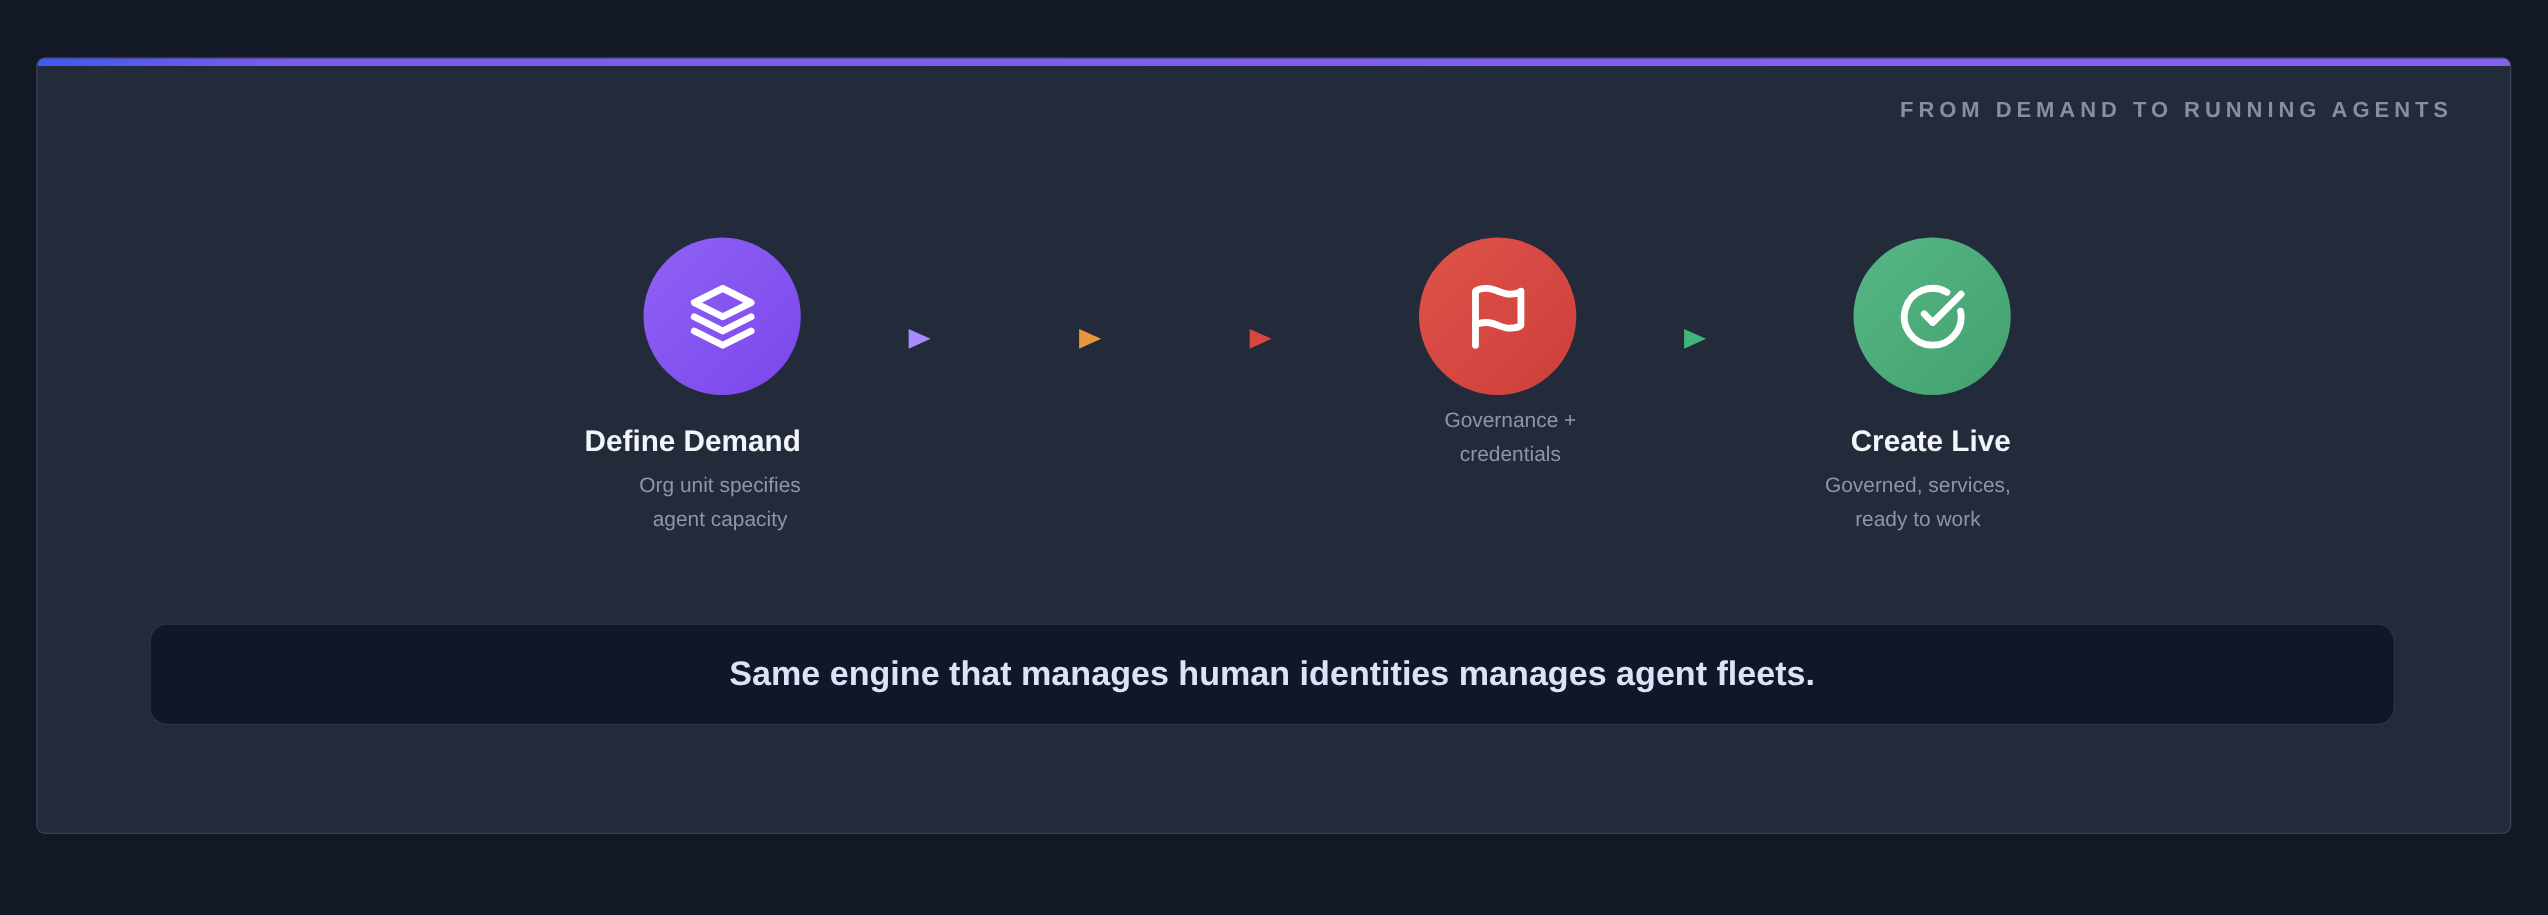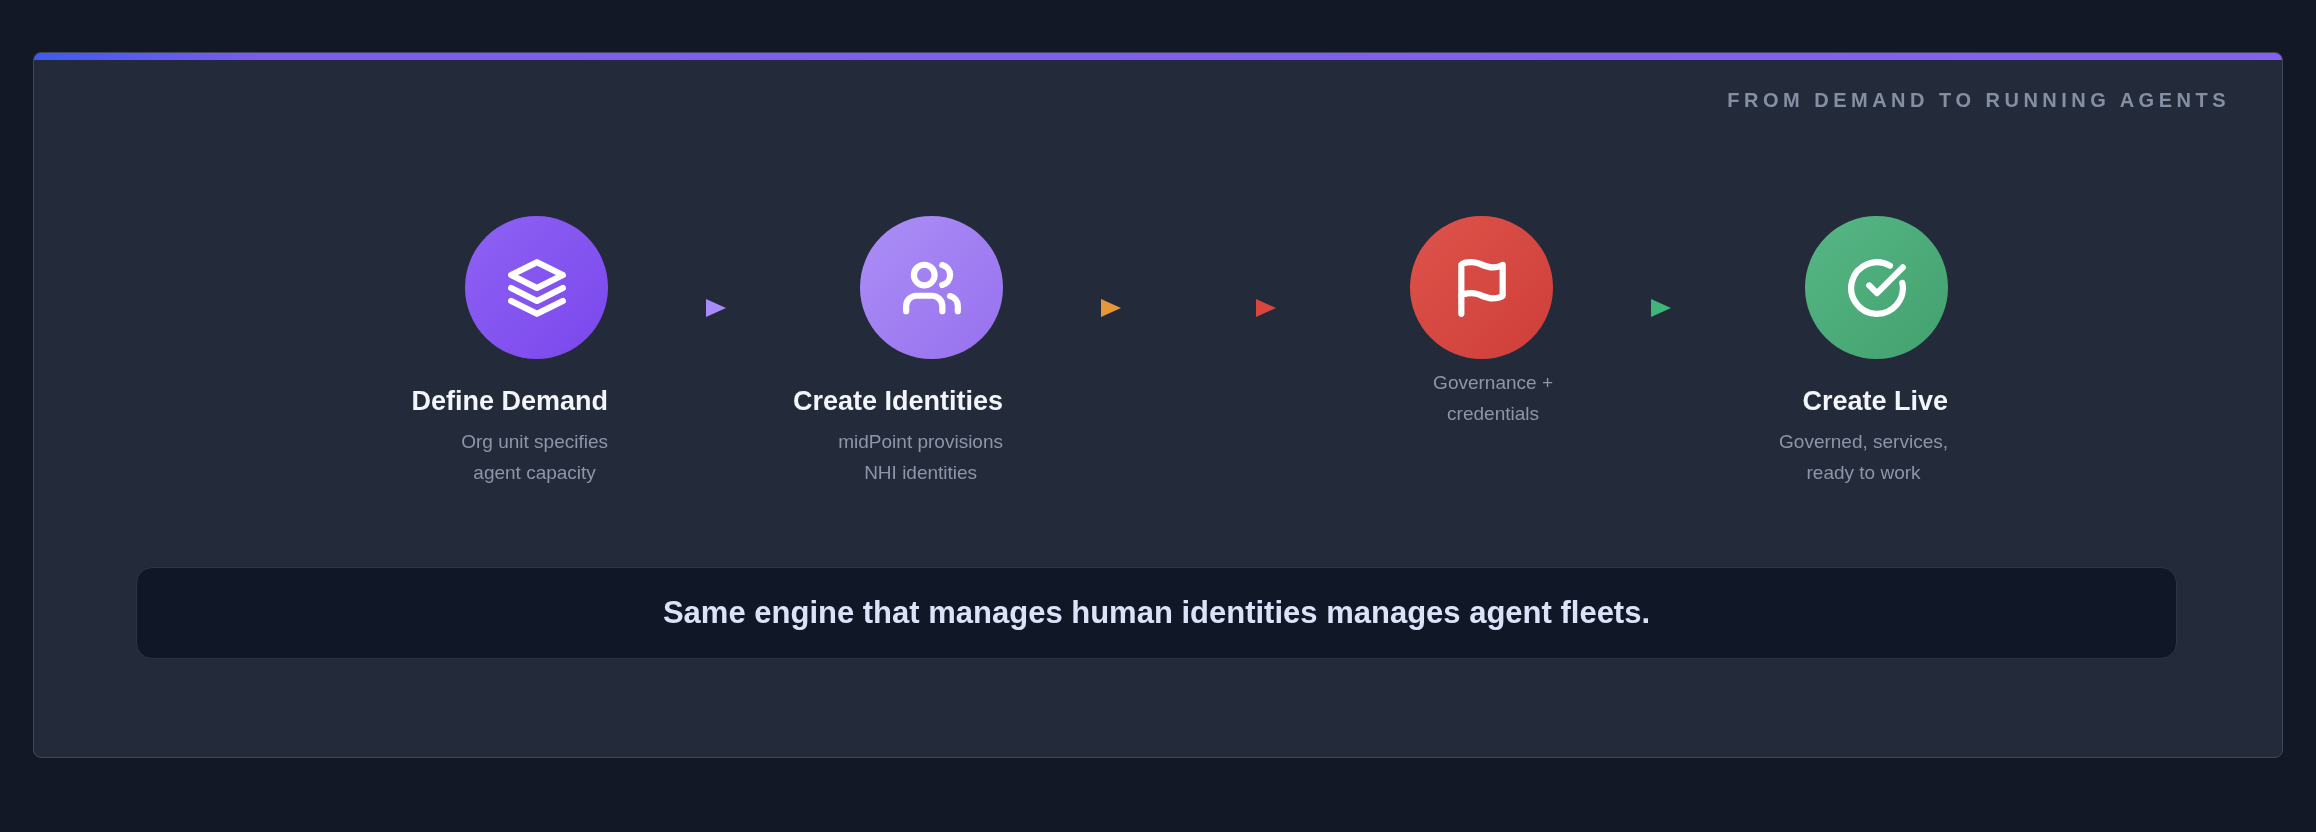--- a/index.html
+++ b/index.html
@@ -95,35 +95,20 @@
           <linearGradient id="ag0" x1="0" y1="0" x2="1" y2="0">
             <stop offset="0" stop-color="#8b5cf6"></stop>
             <stop offset="1" stop-color="#a78bfa"></stop>
           </linearGradient>
         </defs>
         <line x1="1" y1="12" x2="97" y2="12" stroke="url(#ag0)" stroke-width="4"></line>
         <polygon class="arrow-head" points="70,3 70,21 90,12" fill="#a78bfa"></polygon>
       </svg>
     </div>
 
-    <div class="step" style="--c1: #ab8ff6; --c2: #9770ee;">
-      <div class="circle" style="color: rgb(255, 255, 255);">
-        <span>
-          <svg viewBox="0 0 24 24" fill="none" stroke="currentColor" stroke-width="2.4" stroke-linecap="round" stroke-linejoin="round">
-            <path d="M16 21v-2a4 4 0 0 0-4-4H6a4 4 0 0 0-4 4v2"></path>
-            <circle cx="9" cy="7" r="4"></circle>
-            <path d="M22 21v-2a4 4 0 0 0-3-3.87"></path>
-            <path d="M16 3.13a4 4 0 0 1 0 7.75"></path>
-          </svg>
-        </span>
-      </div>
-      <div class="step-title">Create Identities</div>
-      <div class="step-sub">midPoint provisions
-NHI identities</div>
-    </div>
 
     <div class="arrow-cell">
       <svg width="100" height="24" viewBox="0 0 100 24">
         <defs>
           <linearGradient id="ag1" x1="0" y1="0" x2="1" y2="0">
             <stop offset="0" stop-color="#a78bfa"></stop>
             <stop offset="1" stop-color="#e8963a"></stop>
           </linearGradient>
         </defs>
         <line x1="1" y1="12" x2="97" y2="12" stroke="url(#ag1)" stroke-width="4"></line>

